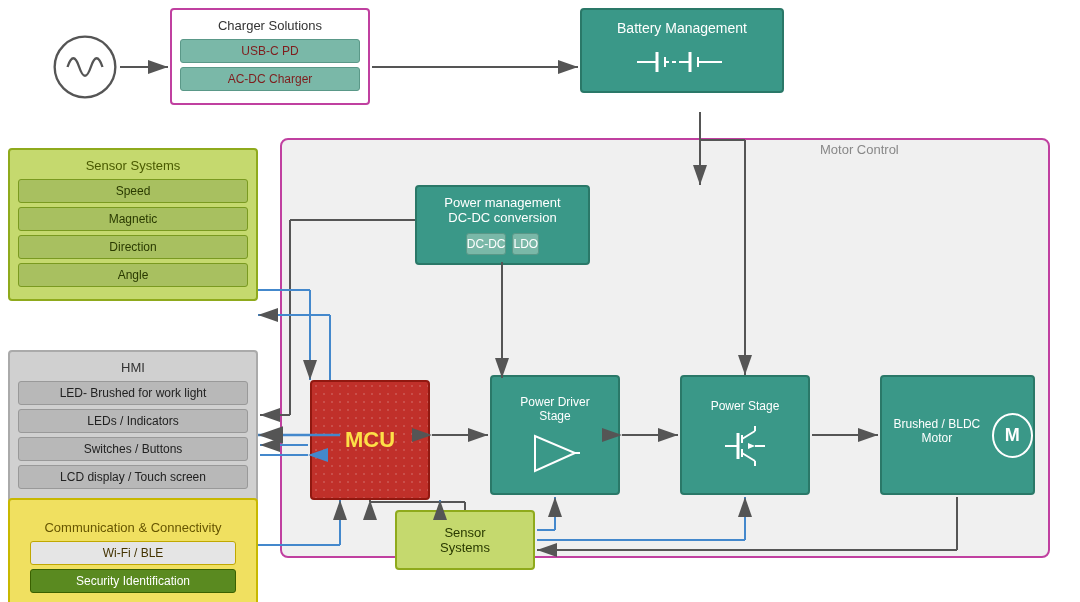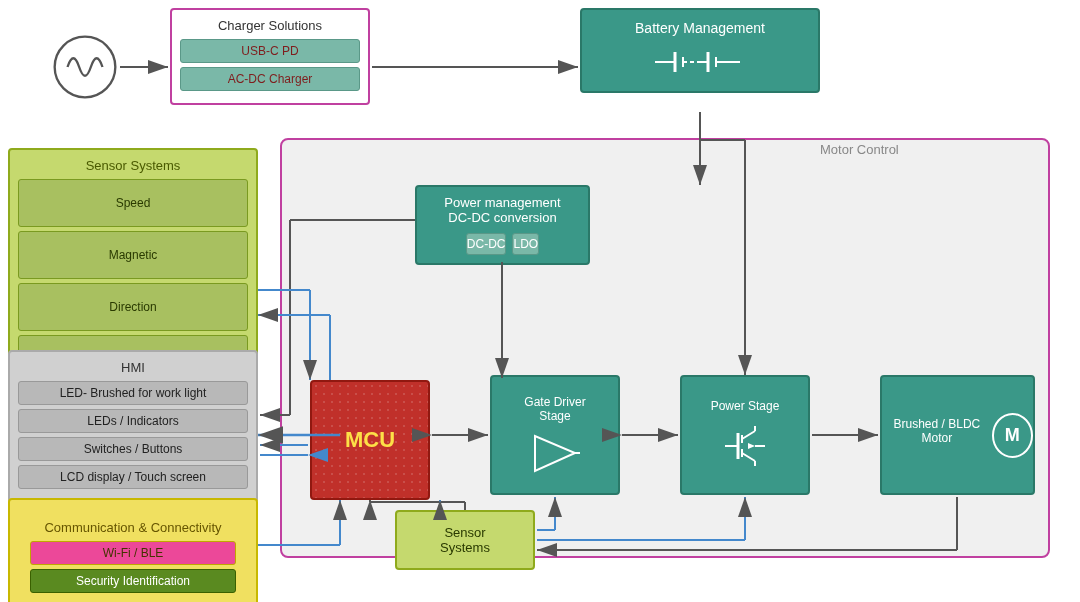--- a/index.html
+++ b/index.html
@@ -34,21 +34,21 @@
       text-align: center;
       color: #4a5a00;
       font-size: 13px;
       margin-bottom: 6px;
     }
     .sensor-item {
       background: #a8c060;
       border: 1px solid #7a9a20;
       border-radius: 3px;
       text-align: center;
-      padding: 16px 0;
+      padding: 4px 0;
       margin-bottom: 4px;
       color: #2a3a00;
       font-size: 12px;
     }
 
     .hmi-box {
       position: absolute;
       top: 350px; left: 8px;
       width: 250px;
       background: #d0d0d0;
@@ -82,21 +82,21 @@
       border-radius: 4px;
       padding: 20px;
     }
     .comm-box .box-title {
       text-align: center;
       color: #665500;
       font-size: 13px;
       margin-bottom: 6px;
     }
     .comm-item {
-      background: #ec4899;
+      background: #e5e5e5;
       border: 1px solid #c0a800;
       border-radius: 3px;
       text-align: center;
       padding: 4px 0;
       margin-bottom: 4px;
       color: #443300;
       font-size: 12px;
     }
     .comm-item-green {
       background: #5a8a20;
@@ -142,21 +142,21 @@
       padding: 4px 12px;
       margin-bottom: 4px;
       color: #7f1d1d;
       font-size: 12px;
     }
 
     
     .battery-box {
       position: absolute;
       top: 8px; left: 580px;
-      width: 240px;
+      width: 204px;
       background: #3a9888;
       border: 2px solid #2a7868;
       border-radius: 4px;
       padding: 10px;
       text-align: center;
     }
     .battery-box .box-title {
       color: #fff;
       font-size: 14px;
       margin-bottom: 10px;
@@ -404,21 +404,21 @@
       <div class="power-sub-item">LDO</div>
     </div>
   </div>
 
   <div class="mcu-box">
     <div class="mcu-dots"></div>
     <div class="label" style="position:relative;z-index:1;">MCU</div>
   </div>
 
   <div class="gate-driver-box">
-    <div class="label" style="white-space:pre-line;">Gate Driver
+    <div class="label" style="white-space:pre-line;">Power Driver
 Stage</div>
 
     <svg width="50" height="45" viewBox="0 0 50 45">
       <polygon points="5,5 5,40 45,22" fill="none" stroke="white" stroke-width="2"></polygon>
       <line x1="45" y1="22" x2="50" y2="22" stroke="white" stroke-width="2"></line>
     </svg>
   </div>
 
   <div class="power-stage-box">
     <div class="label">Power Stage</div>

